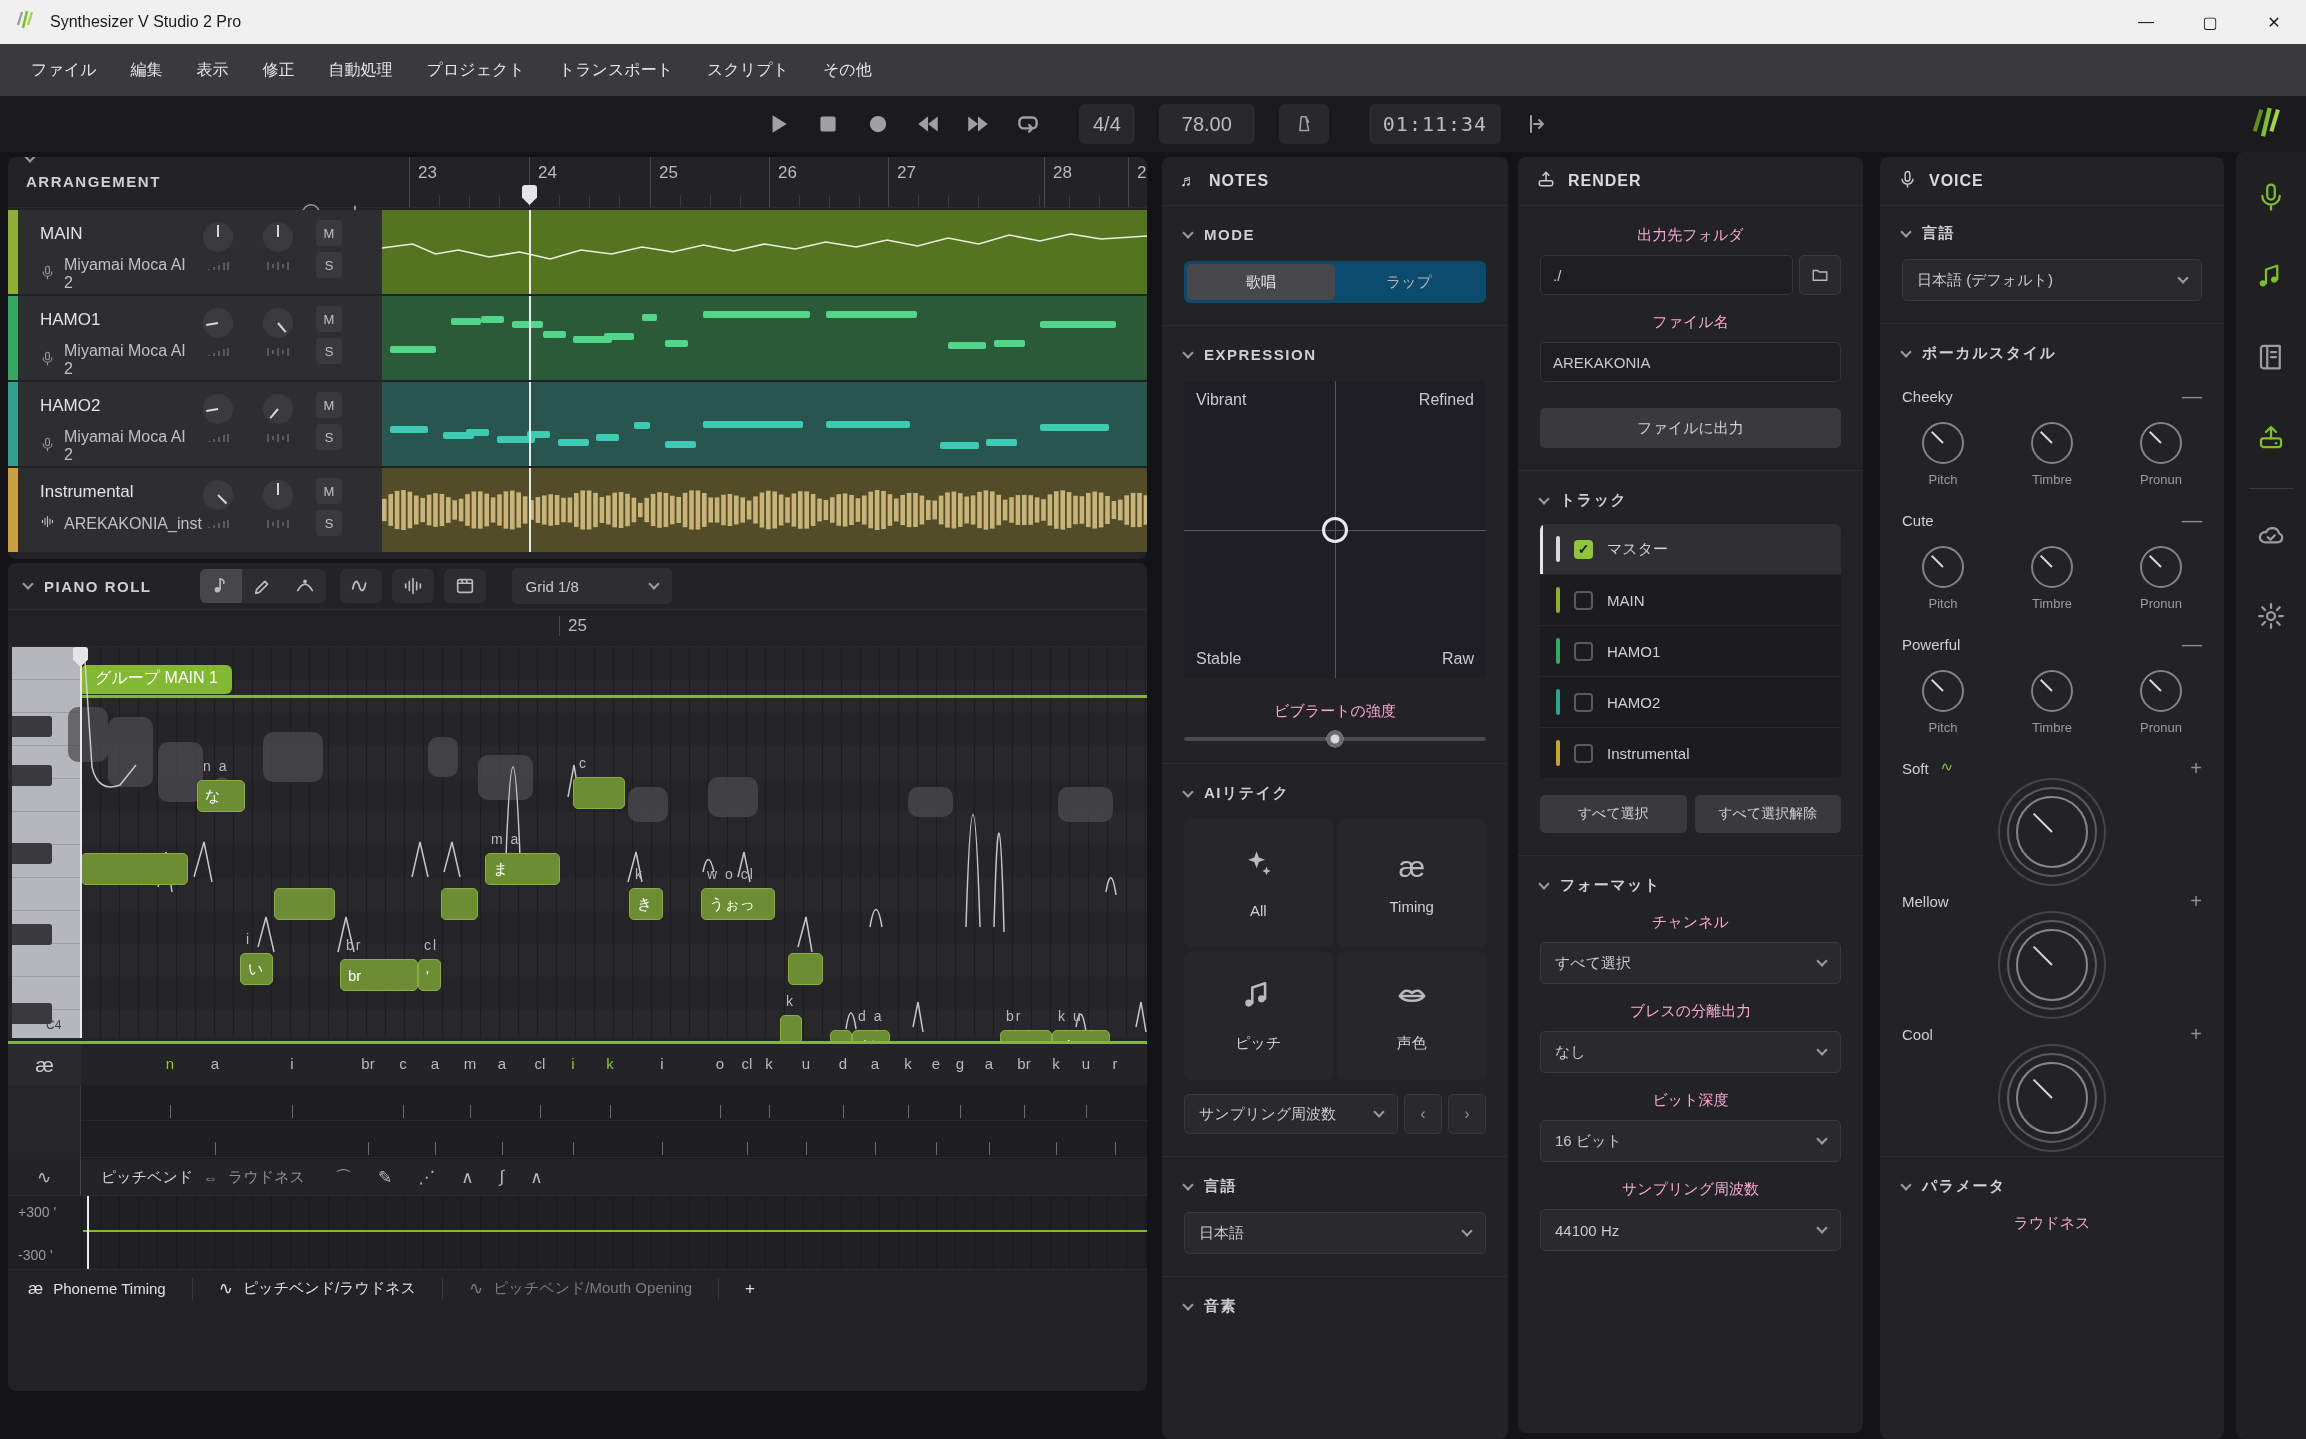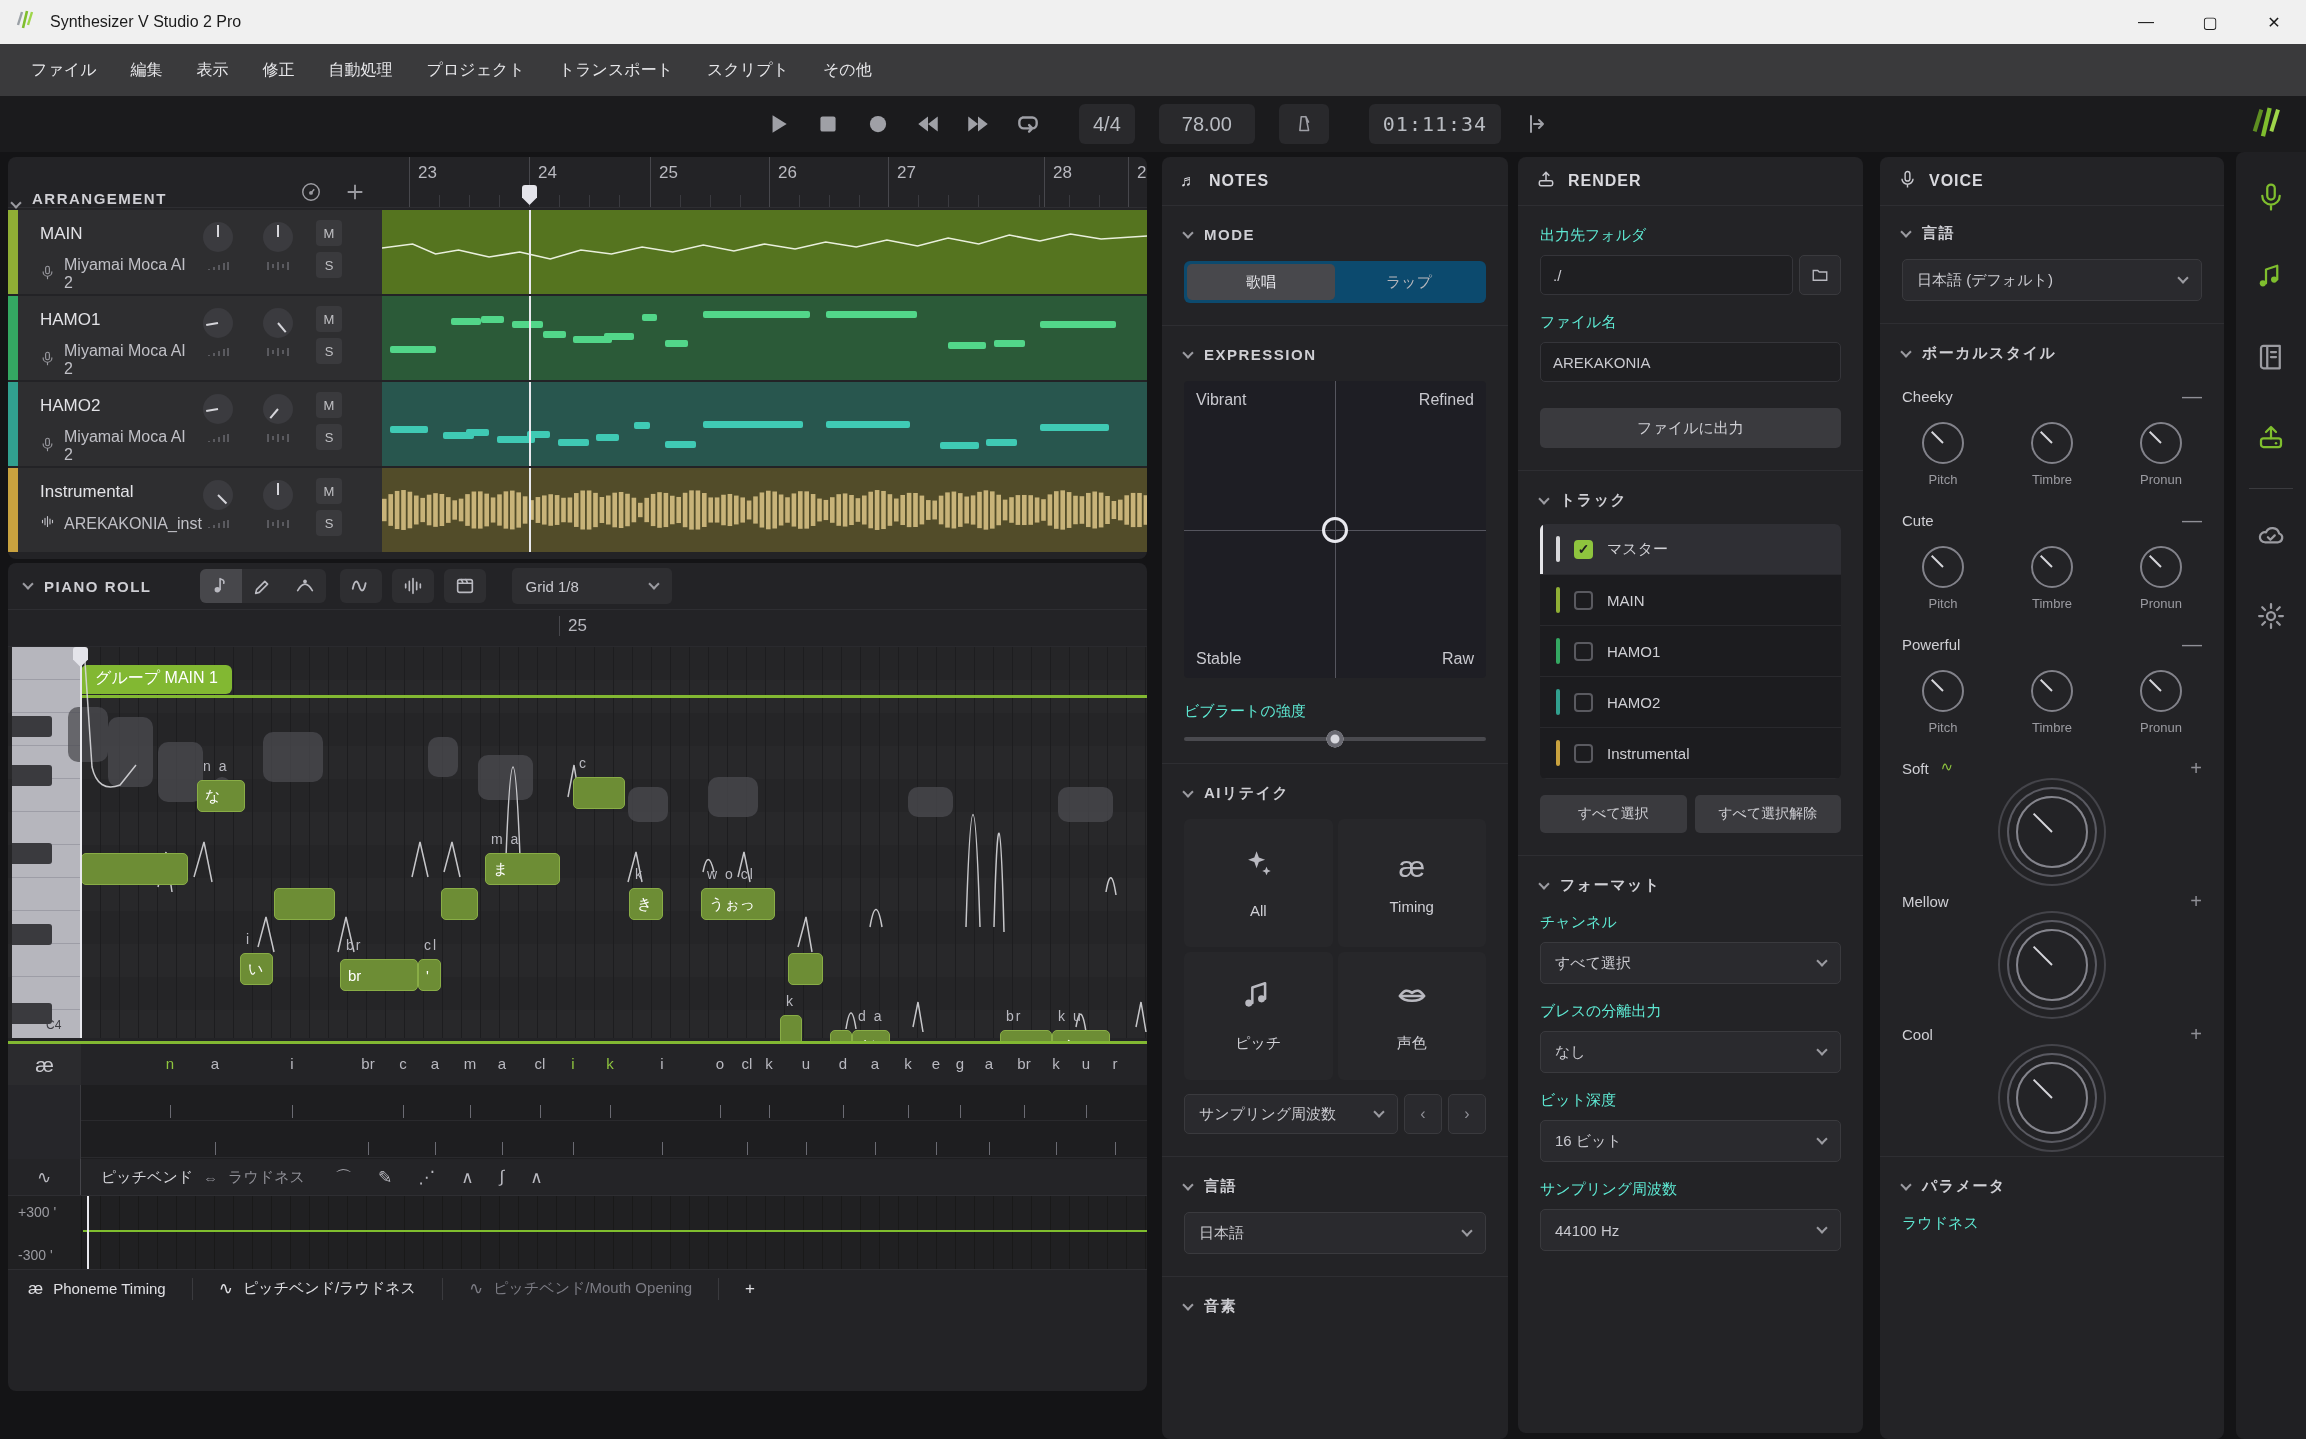--- a/index.html
+++ b/index.html
@@ -39,21 +39,21 @@
   .select { background:#2a2a2e; border:1px solid #3a3a3e; border-radius:5px; height:42px;
             display:flex; align-items:center; padding:0 14px; font-size:15px; color:#c9c9cf; }
   .select .chv { margin-left:auto; }
   .tinput { background:#1f1f22; border:1px solid #35353a; border-radius:5px; height:40px;
             display:flex; align-items:center; padding:0 12px; font-size:15px; color:#c9c9cf; }
   .btn { background:#3a3a3e; border-radius:5px; display:flex; align-items:center; justify-content:center;
          color:#cfcfd4; font-size:15px; }
   
   #arr { left:8px; top:157px; width:1139px; height:402px; overflow:hidden; }
   .arr-top { height:51px; display:flex; border-bottom:1px solid #2e2e32; }
-  .arr-top-left { width:374px; display:flex; align-items:flex-end; gap:12px; padding-left:4px; }
+  .arr-top-left { width:374px; display:flex; align-items:flex-start; gap:12px; padding-left:18px;flex-direction:column; }
   .arr-ic { margin-left:auto; color:#9b9ba1; display:flex; gap:22px; padding-right:16px; }
   .ruler { position:relative; flex:1; }
   .rbar { position:absolute; top:0; height:100%; border-left:1px solid #47474c; color:#b9b9c0;
           font-size:17px; padding:6px 0 0 8px; }
   .rtick { position:absolute; bottom:0; height:12px; border-left:1px solid #3a3a3f; }
   .trackrow { position:relative; height:84px; margin-top:2px; background:#2e2e30; display:flex; }
   .tr-colour { width:10px; flex:none; }
   .tr-meta { width:170px; padding:14px 0 0 22px; }
   .tr-name { font-size:17px; color:#e2e2e6; }
   .tr-voice { display:flex; gap:9px; align-items:center; margin-top:12px; color:#c0c0c6; font-size:16px; }
@@ -141,21 +141,21 @@
             align-items:center; justify-content:center; gap:16px; color:#d0d0d6; font-size:15px; }
   .ai-ic { color:#b9b9c0; font-size:30px; line-height:1; }
   .take-row { display:flex; gap:6px; margin-top:14px; align-items:center; }
   .take-row .select { flex:1; height:40px; }
   .stepbtn { width:38px; height:40px; background:#2a2a2e; border:1px solid #3a3a3e; border-radius:5px;
              color:#8f8f96; display:flex; align-items:center; justify-content:center; font-size:16px; }
   .np-div { height:1px; background:#2e2e32; margin:22px -22px 20px; }
   
   #renderP { left:1518px; top:157px; width:345px; height:1276px; }
   .rp-body { padding:20px 22px; }
-  .f-label { font-size:15px; color:#5eead4; margin:18px 0 10px; }
+  .f-label { font-size:15px; color:#f9a8d4; margin:18px 0 10px;text-align:center; }
   .folder-row { display:flex; gap:6px; }
   .folder-row .tinput { flex:1; }
   .sqbtn { width:42px; height:40px; background:#2a2a2e; border:1px solid #3a3a3e; border-radius:5px;
            display:flex; align-items:center; justify-content:center; color:#b9b9c0; }
   .export-btn { height:40px; margin-top:26px; }
   .trk-list { margin-top:14px; background:#1c1c1f; border-radius:6px; overflow:hidden; }
   .trk-item { position:relative; height:51px; display:flex; align-items:center; gap:14px; padding-left:16px;
               border-bottom:1px solid #29292d; font-size:15px; color:#cfcfd4; }
   .trk-item.active { background:#2f2f34; }
   .trk-item.active::before { content:""; position:absolute; left:0; top:0; bottom:0; width:3px; background:#e6e6ea; }

